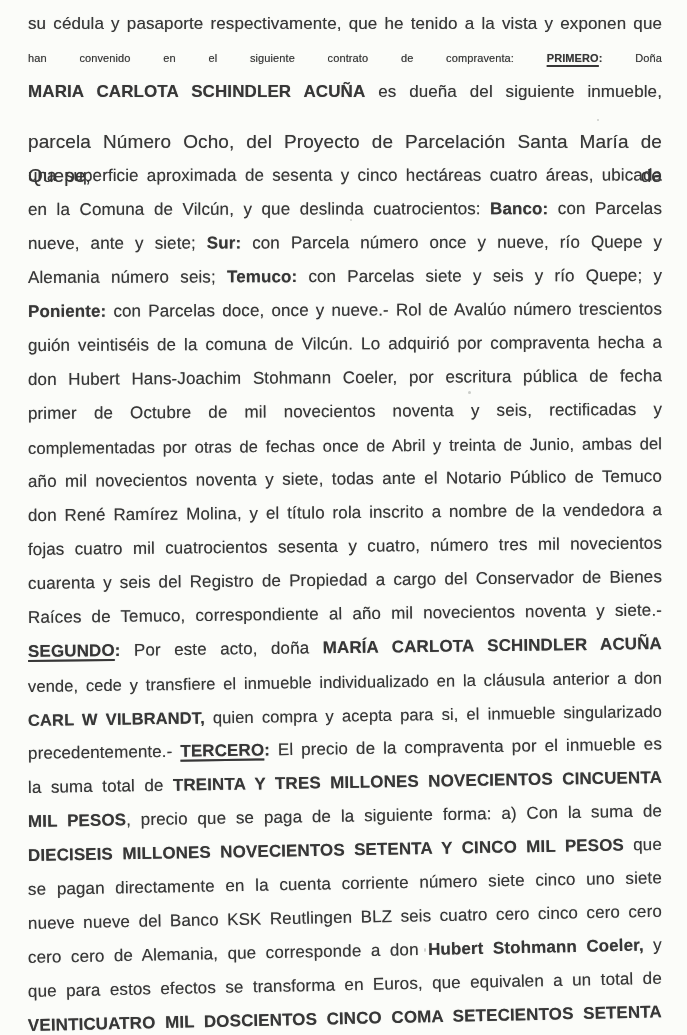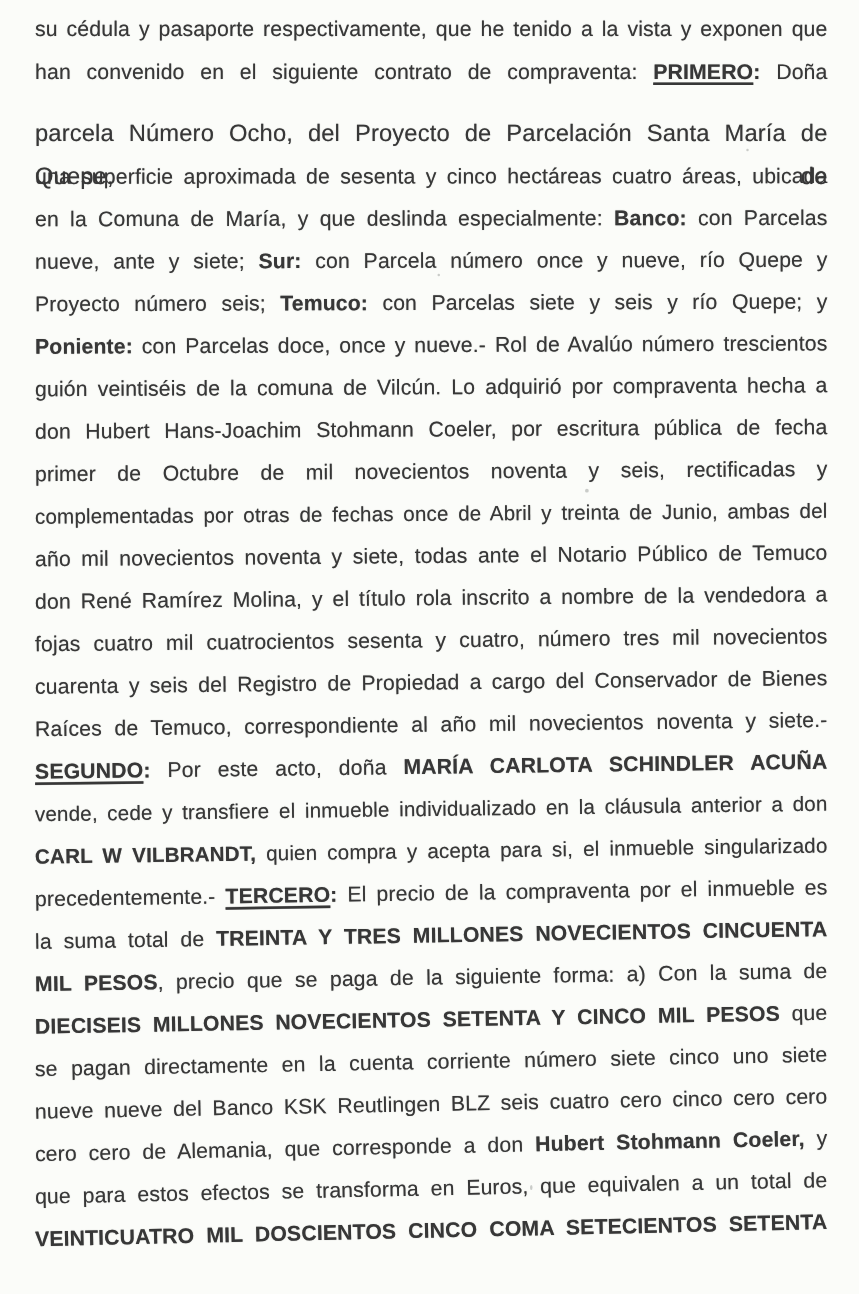--- a/index.html
+++ b/index.html
@@ -48,26 +48,27 @@
     background: #8d938d;
     opacity: 0.45;
   }
 </style>
 </head>
 <body>
 
 <div class="page">
   <div class="doc-body" style="color: rgb(55, 55, 55);">
       <div class="line" style="transform: rotate(0deg); font-size: 17px;"><span class="seg">su cédula y pasaporte respectivamente, que he tenido a la vista y exponen que</span></div>
-      <div class="line" style="transform: rotate(0deg); font-size: 17px;"><span class="seg">han convenido en el siguiente contrato de compraventa: </span><span class="seg b u">PRIMERO</span><span class="seg b">:</span><span class="seg"> Doña</span></div>
+      <div class="line" style="transform: rotate(0deg); font-size: 11px;"><span class="seg">han convenido en el siguiente contrato de compraventa: </span><span class="seg b u">PRIMERO</span><span class="seg b">:</span><span class="seg"> Doña</span></div>
+      <div class="line" style="transform: rotate(0deg); font-size: 17px;"><span class="seg b">MARIA CARLOTA SCHINDLER ACUÑA</span><span class="seg"> es dueña del siguiente inmueble,</span></div>
       <div class="line" style="transform: rotate(0deg); font-size: 19px; margin-top: 16px;"><span class="seg">parcela Número Ocho, del Proyecto de Parcelación Santa María de Quepe, de</span></div>
       <div class="line" style="transform: rotate(-0.048deg); font-size: 17px;"><span class="seg">una superficie aproximada de sesenta y cinco hectáreas cuatro áreas, ubicada</span></div>
-      <div class="line" style="transform: rotate(-0.096deg); font-size: 17px;"><span class="seg">en la Comuna de María, y que deslinda especialmente: </span><span class="seg b">Banco:</span><span class="seg"> con Parcelas</span></div>
+      <div class="line" style="transform: rotate(-0.096deg); font-size: 17px;"><span class="seg">en la Comuna de Vilcún, y que deslinda cuatrocientos: </span><span class="seg b">Banco:</span><span class="seg"> con Parcelas</span></div>
       <div class="line" style="transform: rotate(-0.144deg); font-size: 17px;"><span class="seg">nueve, ante y siete; </span><span class="seg b">Sur:</span><span class="seg"> con Parcela número once y nueve, río Quepe y</span></div>
-      <div class="line" style="transform: rotate(-0.192deg); font-size: 17px;"><span class="seg">Proyecto número seis; </span><span class="seg b">Temuco:</span><span class="seg"> con Parcelas siete y seis y río Quepe; y</span></div>
+      <div class="line" style="transform: rotate(-0.192deg); font-size: 17px;"><span class="seg">Alemania número seis; </span><span class="seg b">Temuco:</span><span class="seg"> con Parcelas siete y seis y río Quepe; y</span></div>
       <div class="line" style="transform: rotate(-0.24deg); font-size: 17px;"><span class="seg b">Poniente:</span><span class="seg"> con Parcelas doce, once y nueve.- Rol de Avalúo número trescientos</span></div>
       <div class="line" style="transform: rotate(-0.288deg); font-size: 17px;"><span class="seg">guión veintiséis de la comuna de Vilcún. Lo adquirió por compraventa hecha a</span></div>
       <div class="line" style="transform: rotate(-0.336deg); font-size: 17px;"><span class="seg">don Hubert Hans-Joachim Stohmann Coeler, por escritura pública de fecha</span></div>
       <div class="line" style="transform: rotate(-0.384deg); font-size: 17px;"><span class="seg">primer de Octubre de mil novecientos noventa y seis, rectificadas y</span></div>
       <div class="line" style="transform: rotate(-0.432deg); font-size: 16.5px;"><span class="seg">complementadas por otras de fechas once de Abril y treinta de Junio, ambas del</span></div>
       <div class="line" style="transform: rotate(-0.48deg); font-size: 17px;"><span class="seg">año mil novecientos noventa y siete, todas ante el Notario Público de Temuco</span></div>
       <div class="line" style="transform: rotate(-0.528deg); font-size: 17px;"><span class="seg">don René Ramírez Molina, y el título rola inscrito a nombre de la vendedora a</span></div>
       <div class="line" style="transform: rotate(-0.576deg); font-size: 17px;"><span class="seg">fojas cuatro mil cuatrocientos sesenta y cuatro, número tres mil novecientos</span></div>
       <div class="line" style="transform: rotate(-0.624deg); font-size: 17px;"><span class="seg">cuarenta y seis del Registro de Propiedad a cargo del Conservador de Bienes</span></div>
       <div class="line" style="transform: rotate(-0.672deg); font-size: 17px;"><span class="seg">Raíces de Temuco, correspondiente al año mil novecientos noventa y siete.-</span></div>

